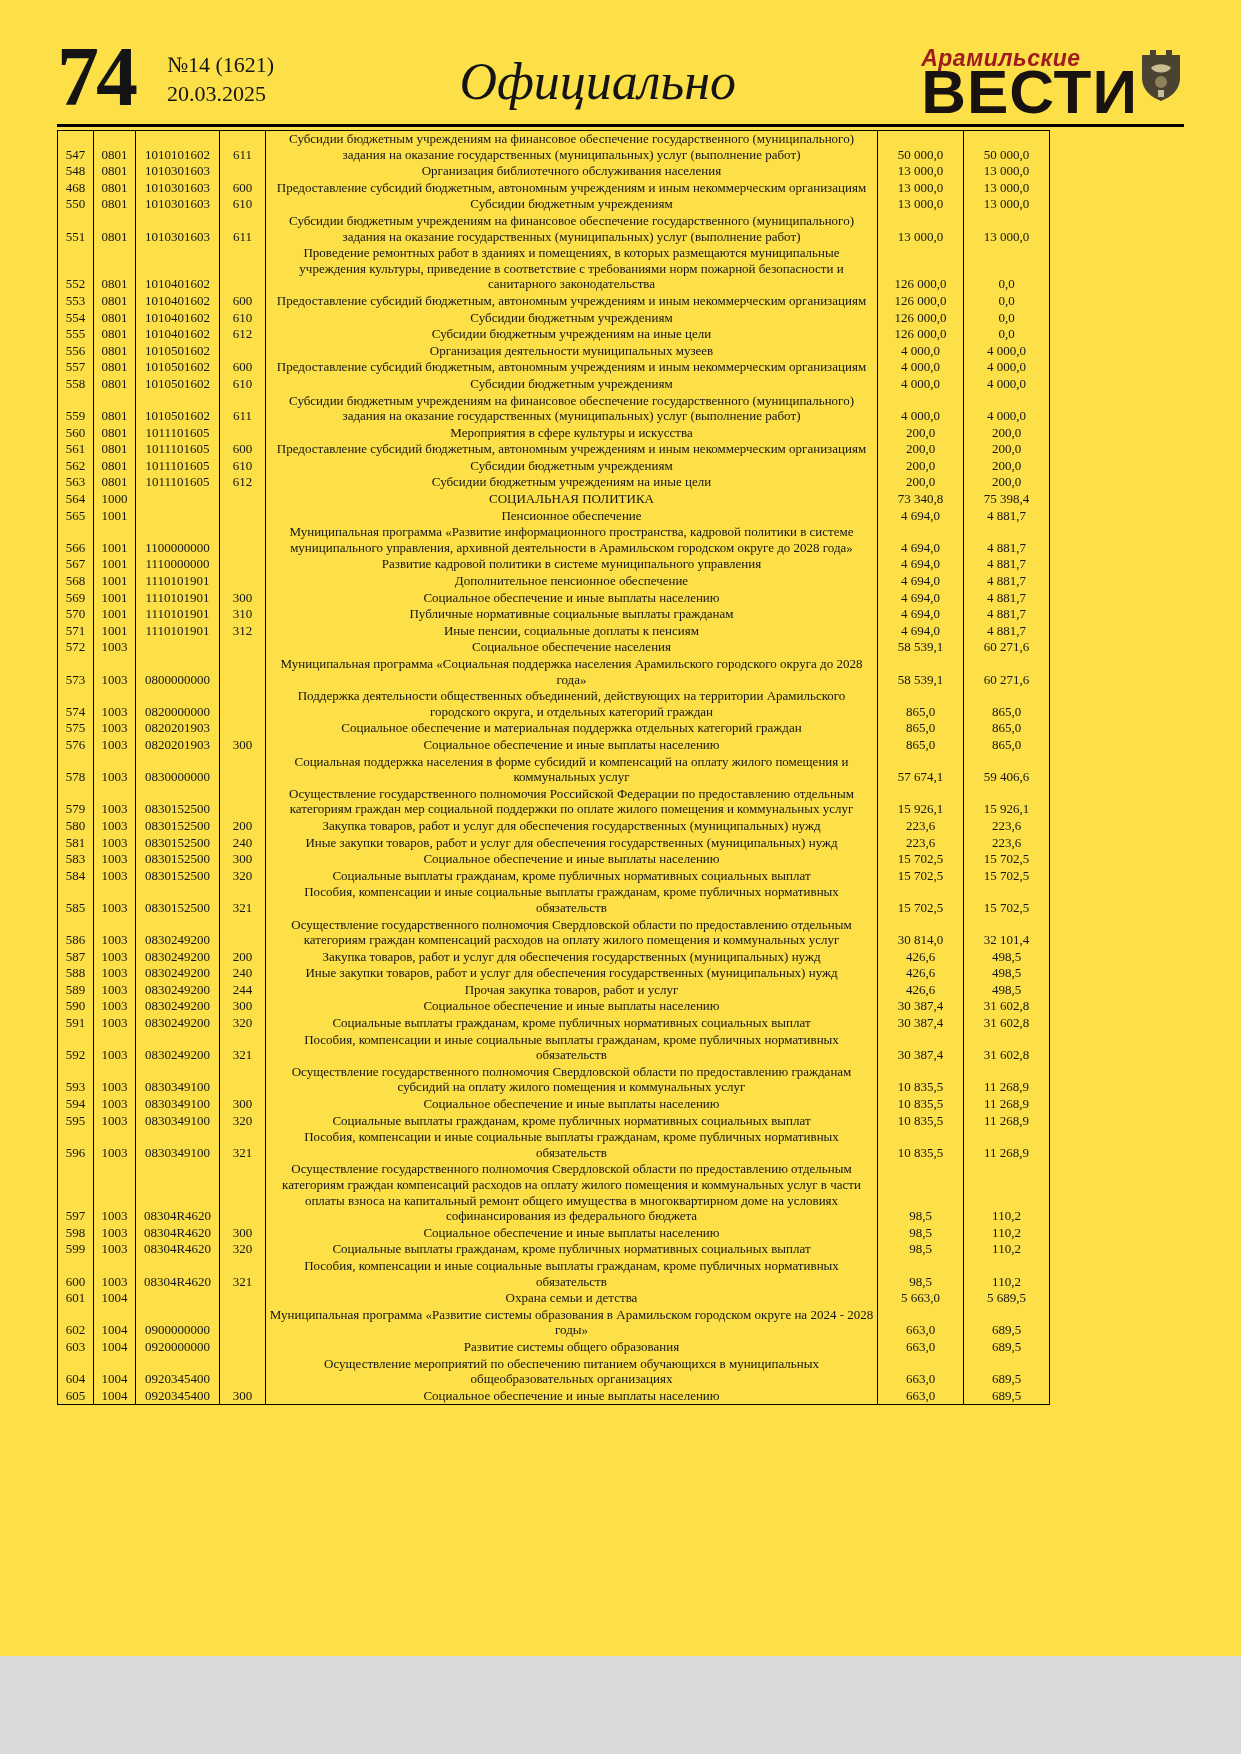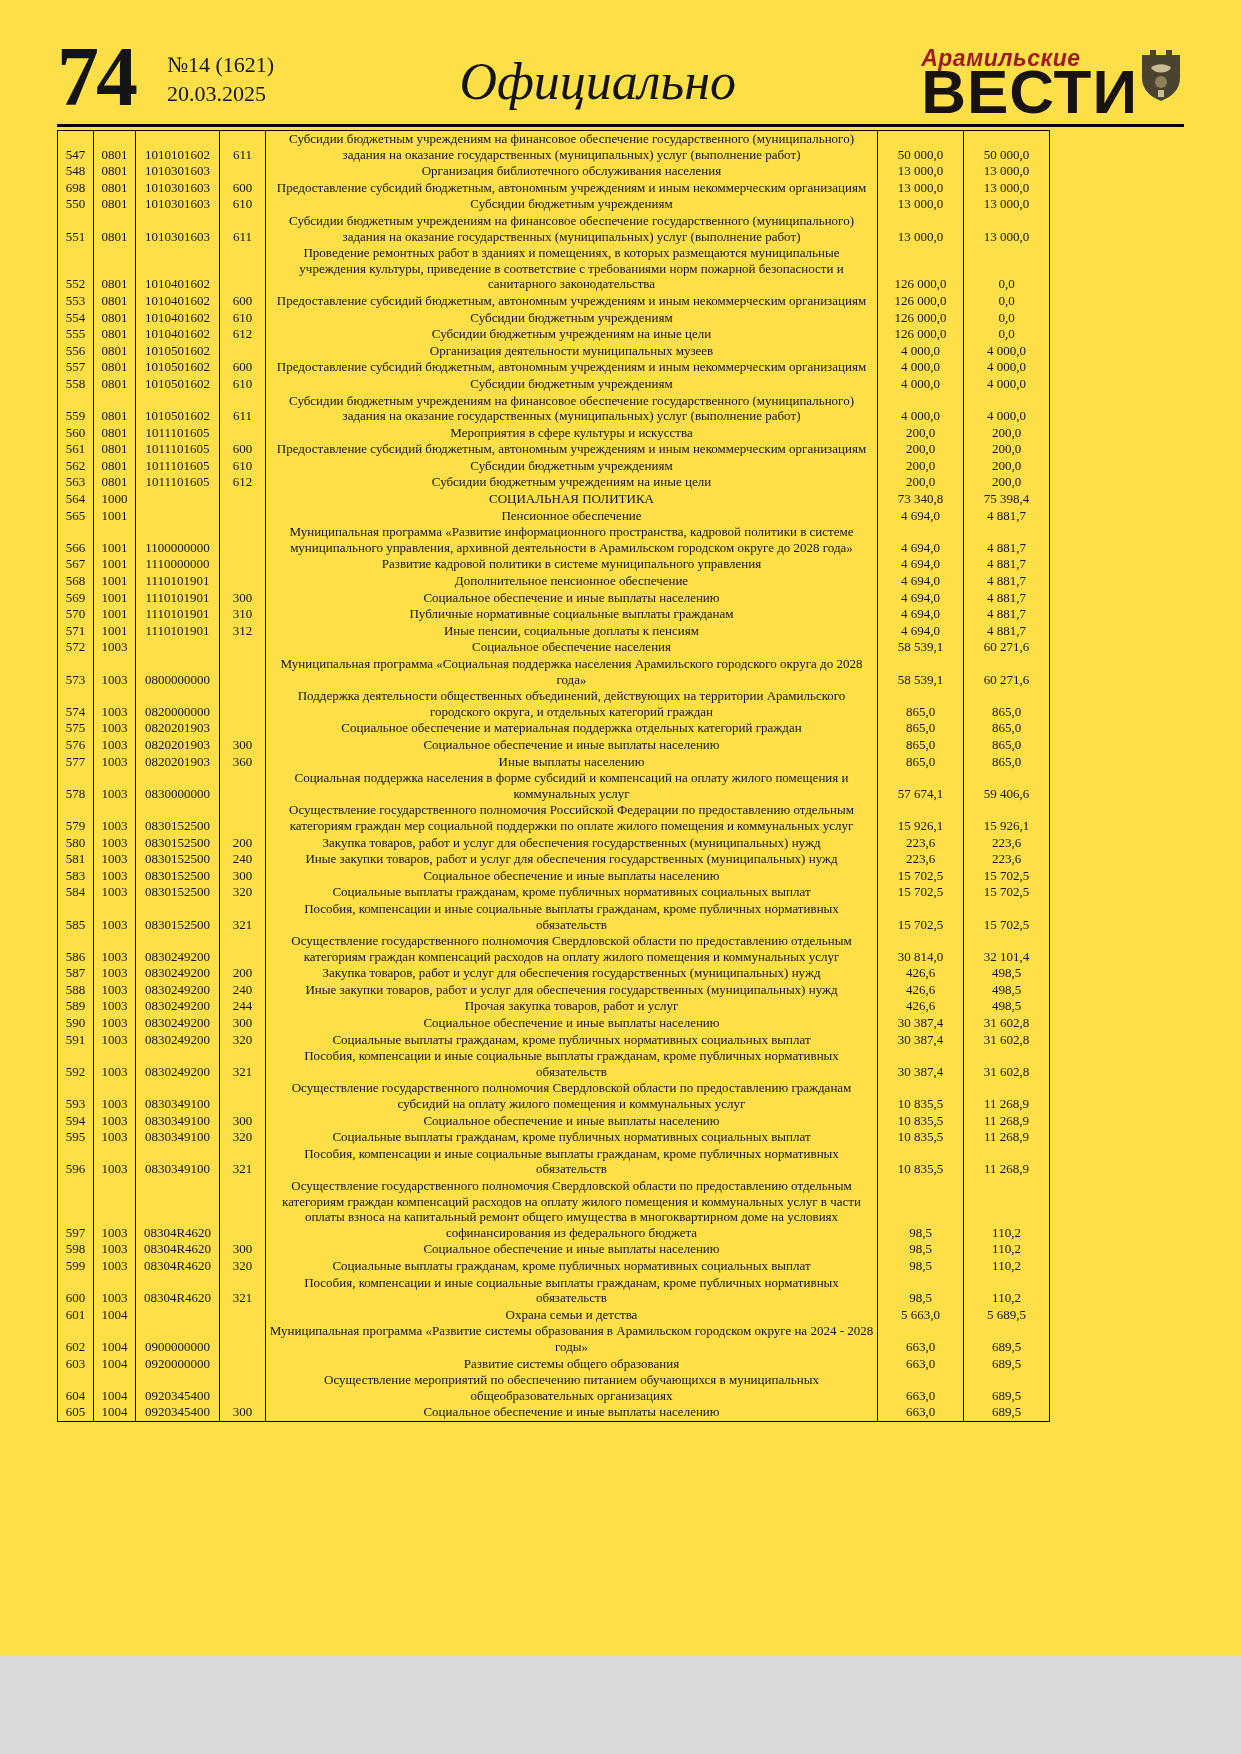--- a/index.html
+++ b/index.html
@@ -90,21 +90,21 @@
           <tr>
             <td>548</td>
             <td>0801</td>
             <td>1010301603</td>
             <td></td>
             <td>Организация библиотечного обслуживания населения</td>
             <td>13 000,0</td>
             <td>13 000,0</td>
           </tr>
           <tr>
-            <td>698</td>
+            <td>468</td>
             <td>0801</td>
             <td>1010301603</td>
             <td>600</td>
             <td>Предоставление субсидий бюджетным, автономным учреждениям и иным некоммерческим организациям</td>
             <td>13 000,0</td>
             <td>13 000,0</td>
           </tr>
           <tr>
             <td>550</td>
             <td>0801</td>
@@ -338,29 +338,20 @@
             <td>Социальное обеспечение и материальная поддержка отдельных категорий граждан</td>
             <td>865,0</td>
             <td>865,0</td>
           </tr>
           <tr>
             <td>576</td>
             <td>1003</td>
             <td>0820201903</td>
             <td>300</td>
             <td>Социальное обеспечение и иные выплаты населению</td>
-            <td>865,0</td>
-            <td>865,0</td>
-          </tr>
-          <tr>
-            <td>577</td>
-            <td>1003</td>
-            <td>0820201903</td>
-            <td>360</td>
-            <td>Иные выплаты населению</td>
             <td>865,0</td>
             <td>865,0</td>
           </tr>
           <tr>
             <td>578</td>
             <td>1003</td>
             <td>0830000000</td>
             <td></td>
             <td>Социальная поддержка населения в форме субсидий и компенсаций на оплату жилого помещения и коммунальных услуг</td>
             <td>57 674,1</td>

